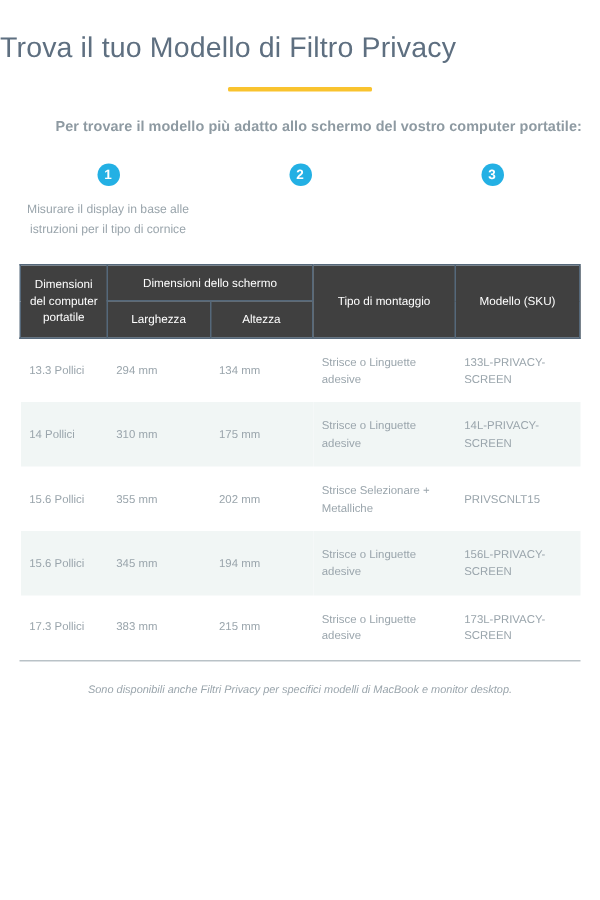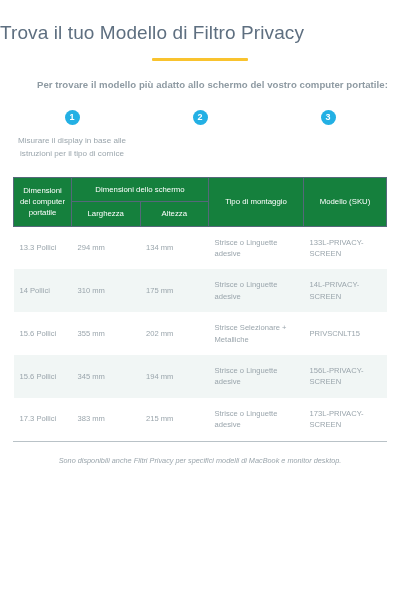--- a/index.html
+++ b/index.html
@@ -93,21 +93,21 @@
     margin: 17px 13px 0 13px;
   }
 
   table.spec-table {
     width: 100%;
     border-collapse: collapse;
     table-layout: fixed;
   }
 
   table.spec-table thead th {
-    background: #15803d;
+    background: #404040;
     color: #ffffff;
     font-size: 7.8px;
     font-weight: normal;
     padding: 6px 3px;
     text-align: center;
     vertical-align: middle;
     border: 1px solid #55687a;
     line-height: 1.45;
   }
 

